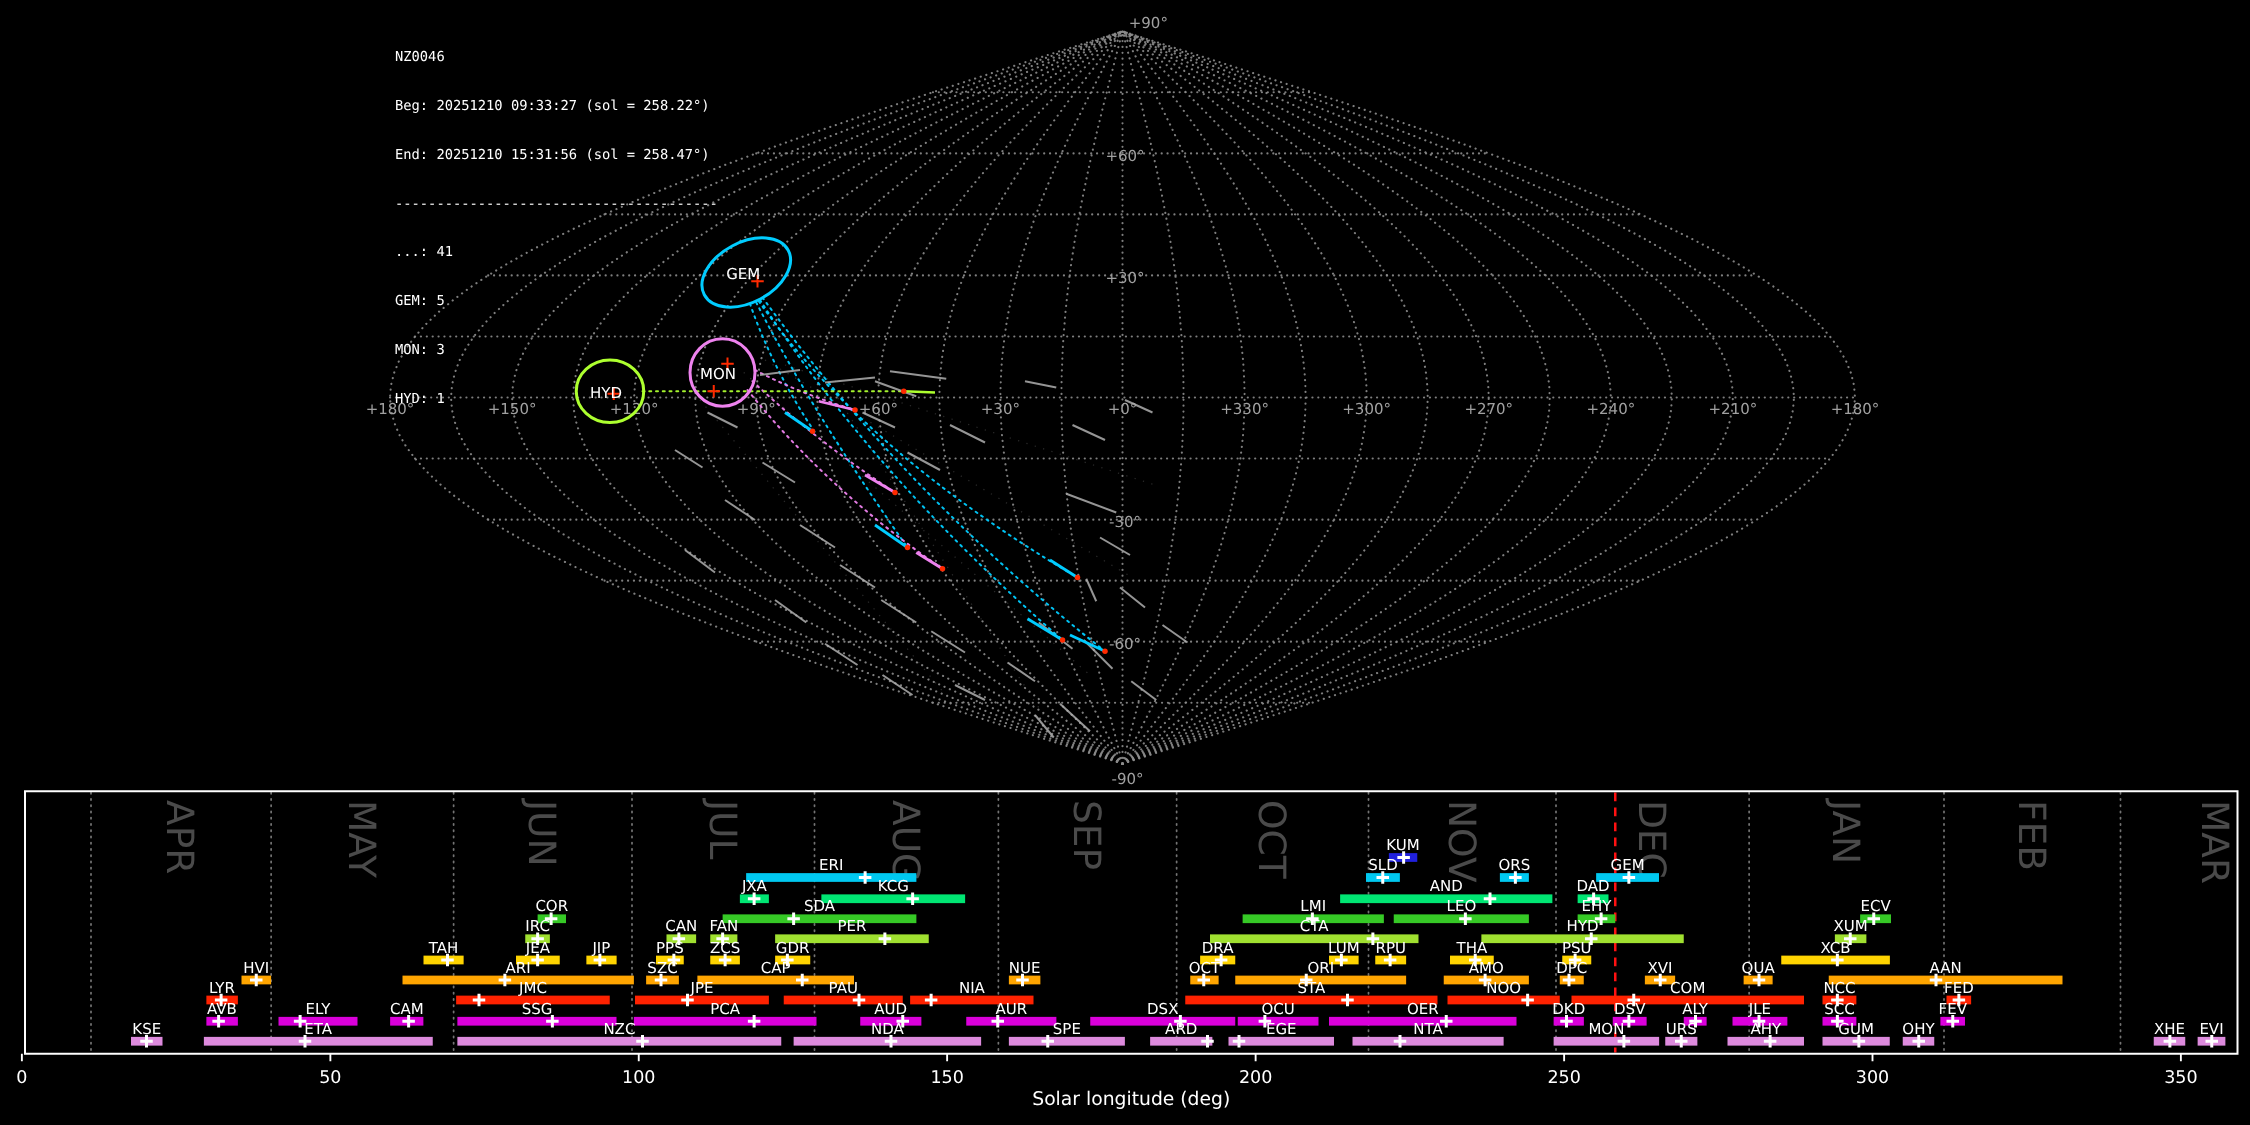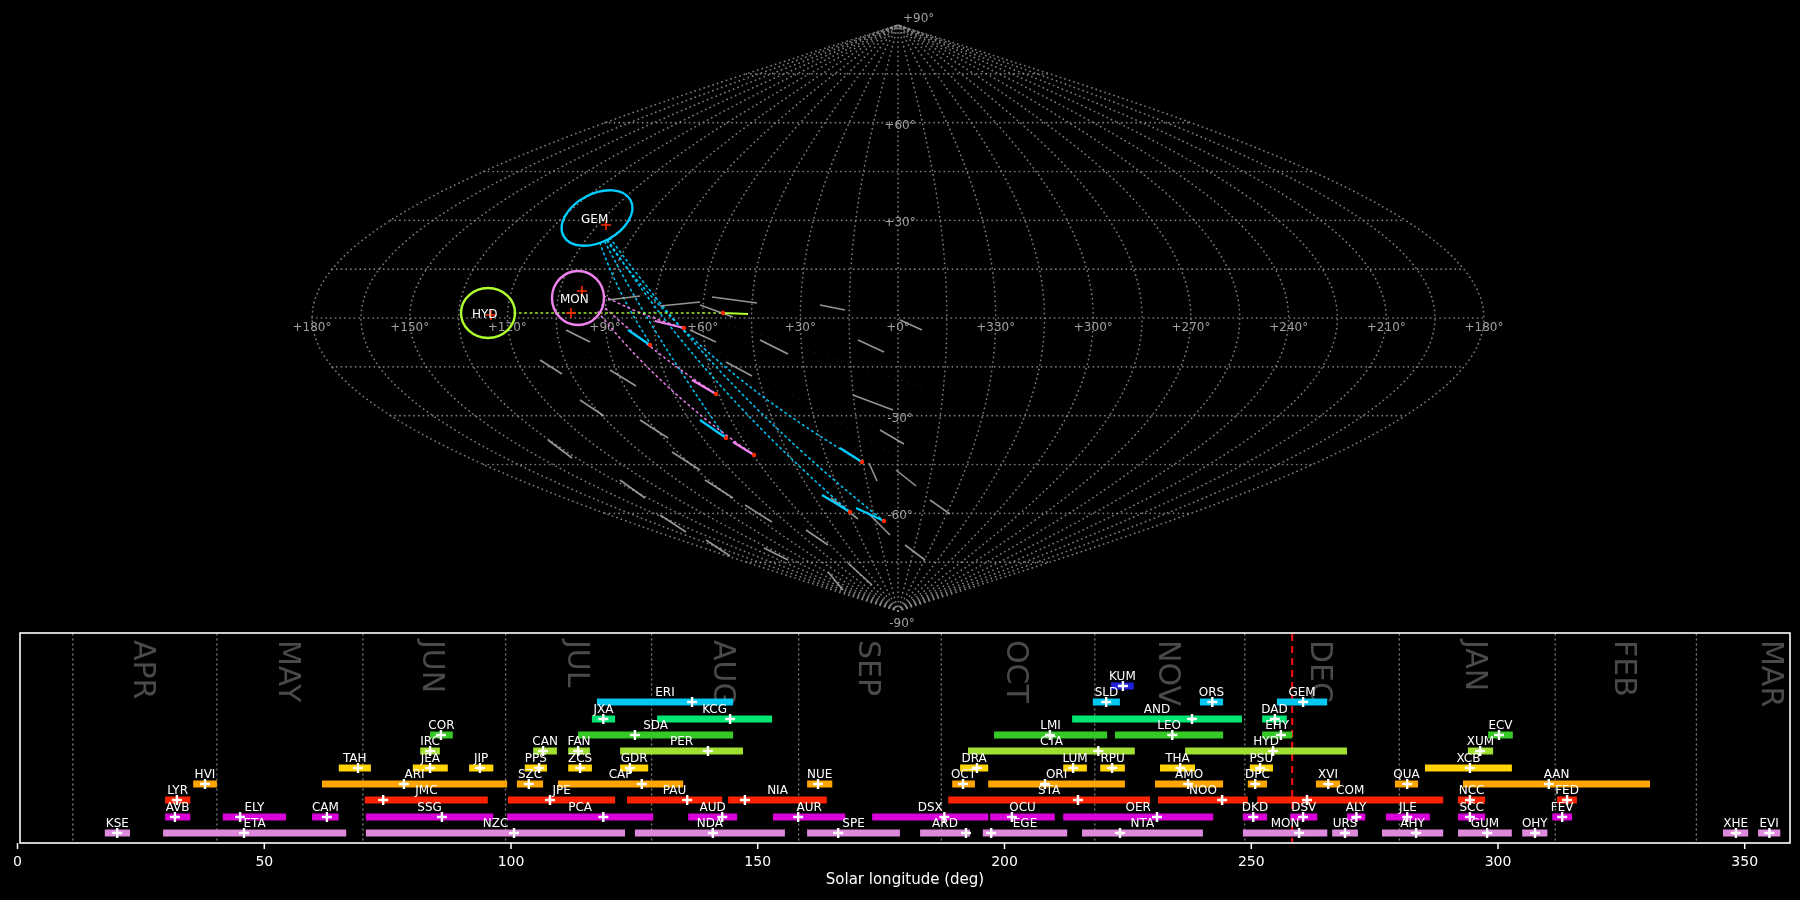--- a/index.html
+++ b/index.html
@@ -470,13 +470,23 @@
           <line x1="1251.3" y1="843" x2="1251.3" y2="849" stroke="#fff" stroke-width="1.5"></line>
           <text x="1251.3" y="866" text-anchor="middle" fill="#fff" font-size="14" font-family="DejaVu Sans, sans-serif">250</text>
           <line x1="1498.0" y1="843" x2="1498.0" y2="849" stroke="#fff" stroke-width="1.5"></line>
           <text x="1498.0" y="866" text-anchor="middle" fill="#fff" font-size="14" font-family="DejaVu Sans, sans-serif">300</text>
           <line x1="1744.7" y1="843" x2="1744.7" y2="849" stroke="#fff" stroke-width="1.5"></line>
           <text x="1744.7" y="866" text-anchor="middle" fill="#fff" font-size="14" font-family="DejaVu Sans, sans-serif">350</text>
           <text x="905" y="884" text-anchor="middle" fill="#fff" font-size="15" font-family="DejaVu Sans, sans-serif">Solar longitude (deg)</text>
         </g>
       </g>
     </svg>
+  <div id="hdr">
+    <div>NZ0046</div>
+    <div>Beg: 20251210 09:33:27 (sol = 258.22°)</div>
+    <div>End: 20251210 15:31:56 (sol = 258.47°)</div>
+    <div>---------------------------------------</div>
+    <div>...: 41</div>
+    <div>GEM: 5</div>
+    <div>MON: 3</div>
+    <div>HYD: 1</div>
+  </div>
 </div>
 
 </body></html>

